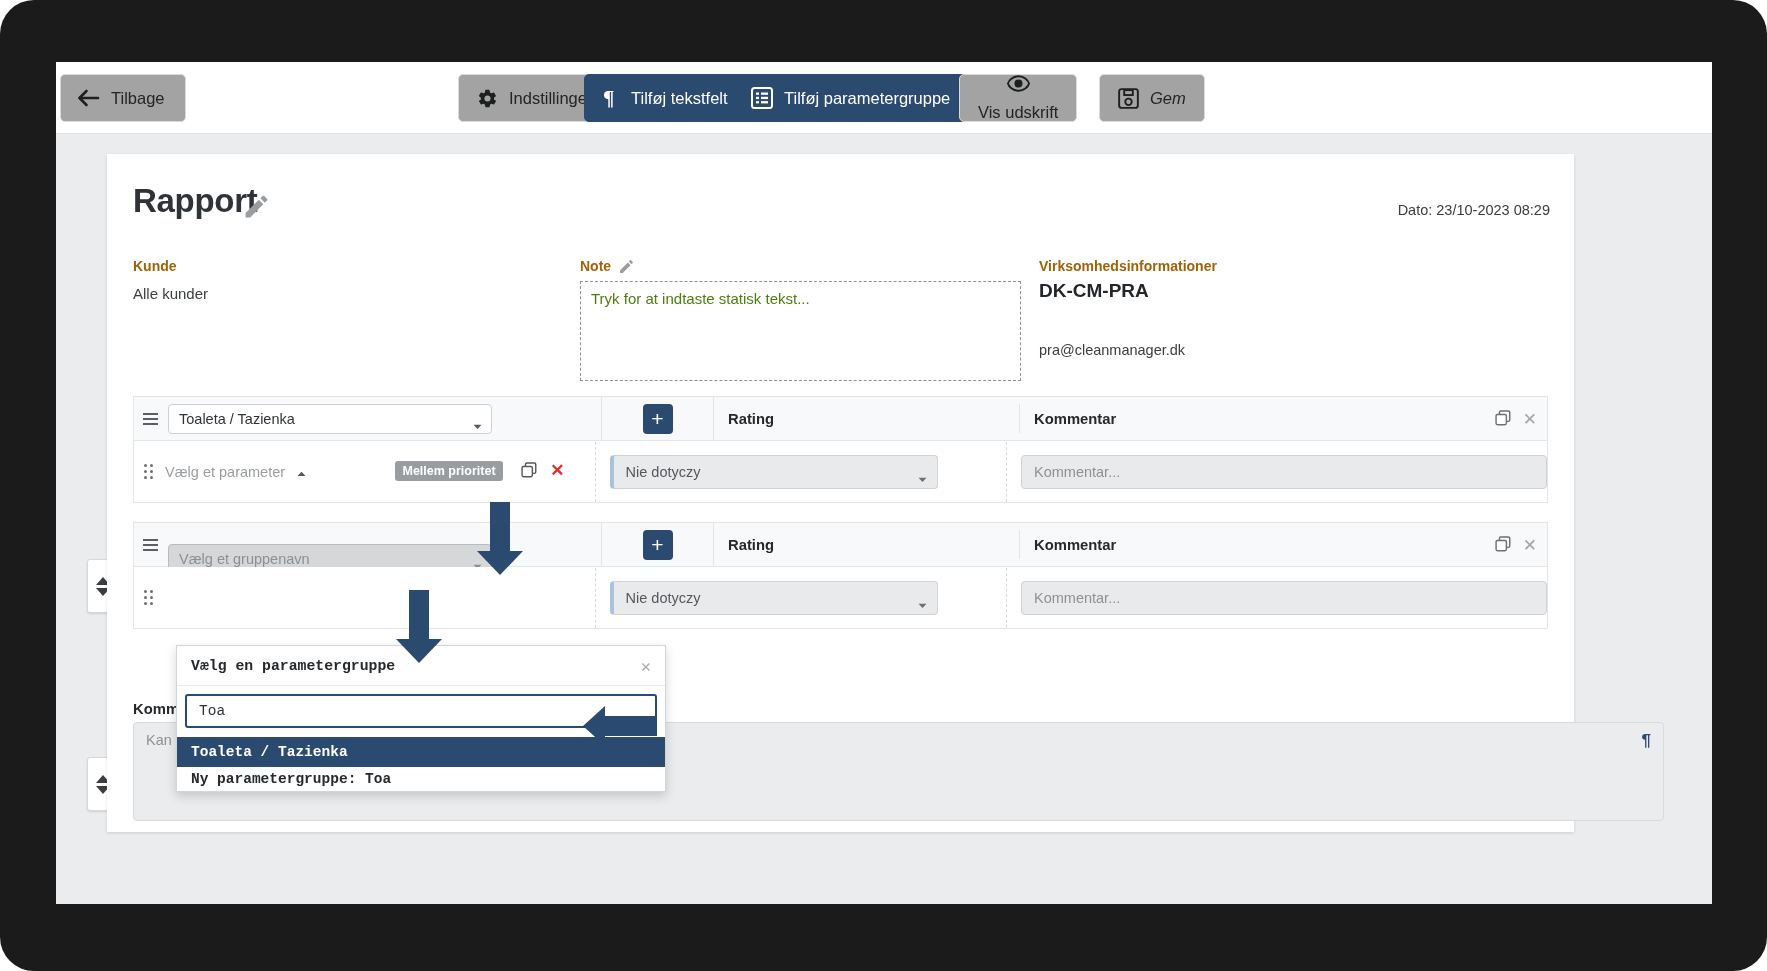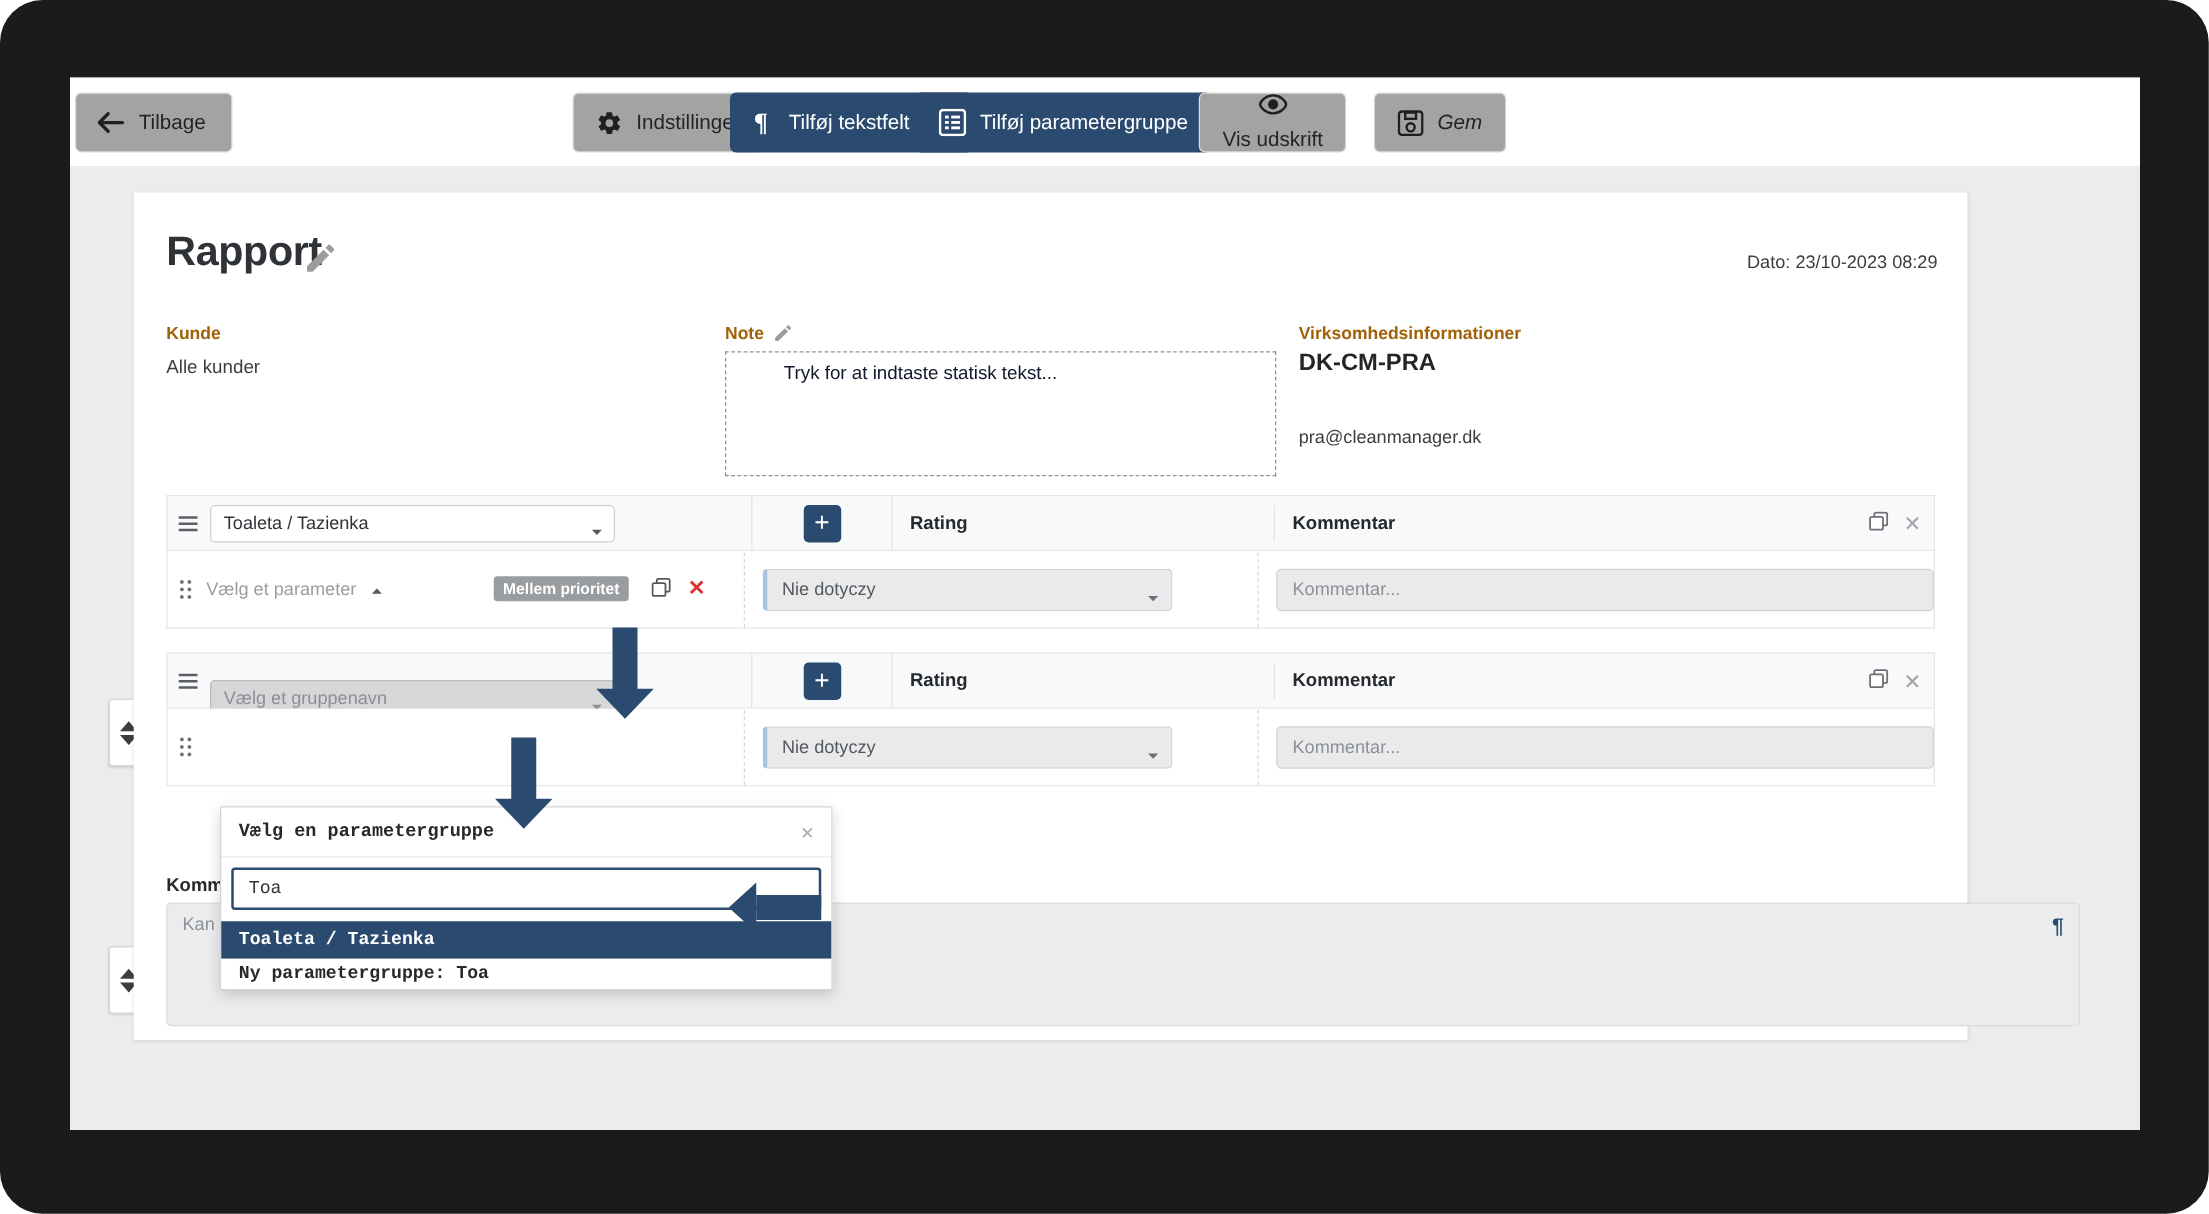--- a/index.html
+++ b/index.html
@@ -112,21 +112,21 @@
   #note-head  { left: 473px; top: 104px; }
   #note-pencil{ position: absolute; left: 511px; top: 104px; }
   #note-box {
     position: absolute; left: 473px; top: 127px;
     width: 441px; height: 100px;
     border: 1px dashed #8e9194;
     background: #ffffff;
   }
   #note-placeholder {
     position: absolute; left: 10px; top: 8px;
-    font-size: 15px; color: #0f172a; margin-left: 36px;
+    font-size: 15px; color: #4d7c0f;
   }
   #virk-head { left: 932px; top: 104px; }
   #virk-name {
     position: absolute; left: 932px; top: 126px;
     font-size: 19px; font-weight: bold; color: #232629;
   }
   #virk-mail { left: 932px; top: 188px; font-size: 14.5px; }
 
   
   .group-block { position: absolute; left: 26px; width: 1415px; }

